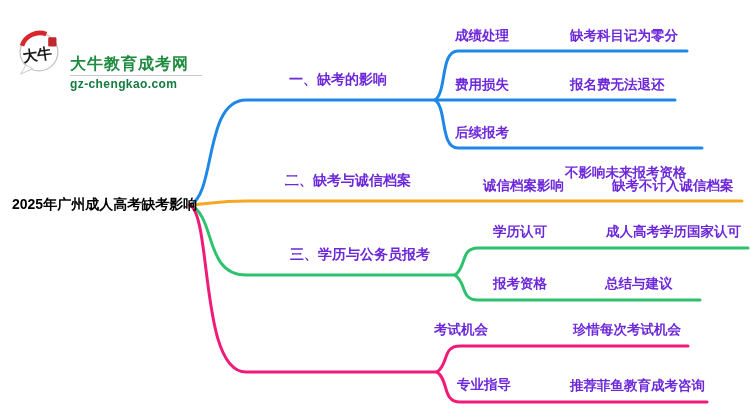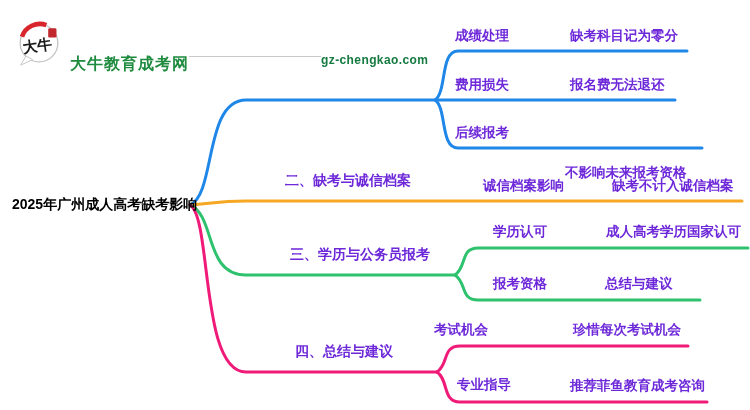--- a/index.html
+++ b/index.html
@@ -6,21 +6,21 @@
   body{width:750px;height:410px;overflow:hidden;position:relative;
        font-family:"Liberation Sans","DejaVu Sans",sans-serif;}
   #canvas{position:absolute;inset:0;width:750px;height:410px;}
   #links{position:absolute;left:0;top:0;}
   .node{position:absolute;font-weight:700;color:#6d28d9;white-space:nowrap;line-height:20px;}
   .root{font-size:14px;color:#000000;letter-spacing:0;}
   .blabel{font-size:14px;}
   .key,.val{font-size:13.5px;}
   
   .logo{position:absolute;left:16px;top:14px;display:flex;align-items:center;gap:8px;}
-  .logo-text{display:flex;flex-direction:row;margin-top:40px;}
+  .logo-text{display:flex;flex-direction:column;margin-top:40px;}
   .logo-title{font-size:16px;font-weight:700;color:#1e8b3e;letter-spacing:1px;line-height:19px;}
   .logo-divider{height:1px;background:#c9c9c9;margin:2px 0 2px 0;width:132px;}
   .logo-sub{font-size:12px;font-weight:700;color:#157a40;letter-spacing:0.4px;line-height:13px;}
 </style>
 </head>
 <body>
 
 <div id="canvas">
 
   <svg id="links" width="750" height="410" viewBox="0 0 750 410" fill="none" stroke-linecap="round" stroke-width="3">
@@ -46,36 +46,36 @@
     </svg>
     <div class="logo-text">
       <div class="logo-title">大牛教育成考网</div>
       <div class="logo-divider"></div>
       <div class="logo-sub">gz-chengkao.com</div>
     </div>
   </div>
 
   <div class="node root" style="left:12px;top:194px;">2025年广州成人高考缺考影响</div>
 
+  <div class="node blabel" style="left:289px;top:69px;">一、缺考的影响</div>
   <div class="node key" style="left:455px;top:26px;">成绩处理</div>
   <div class="node val" style="left:570px;top:26px;">缺考科目记为零分</div>
   <div class="node key" style="left:455px;top:75px;">费用损失</div>
   <div class="node val" style="left:570px;top:75px;">报名费无法退还</div>
   <div class="node key" style="left:455px;top:123px;">后续报考</div>
   <div class="node val" style="left:565px;top:123px;margin-top:40px;">不影响未来报考资格</div>
 
   <div class="node blabel" style="left:285px;top:170px;">二、缺考与诚信档案</div>
   <div class="node key" style="left:483px;top:176px;">诚信档案影响</div>
   <div class="node val" style="left:612px;top:176px;">缺考不计入诚信档案</div>
 
   <div class="node blabel" style="left:290px;top:244px;text-align:right;">三、学历与公务员报考</div>
   <div class="node key" style="left:493px;top:222px;">学历认可</div>
   <div class="node val" style="left:606px;top:222px;">成人高考学历国家认可</div>
   <div class="node key" style="left:493px;top:274px;">报考资格</div>
   <div class="node val" style="left:605px;top:274px;">总结与建议</div>
 
-  <div class="node blabel" style="left:295px;top:341px;">四、总结与建议</div>
   <div class="node key" style="left:434px;top:320px;">考试机会</div>
   <div class="node val" style="left:573px;top:320px;">珍惜每次考试机会</div>
   <div class="node key" style="left:457px;top:376px;font-family:Liberation Mono, monospace;">专业指导</div>
   <div class="node val" style="left:570px;top:376px;">推荐菲鱼教育成考咨询</div>
 
 </div>
 
 </body></html>

